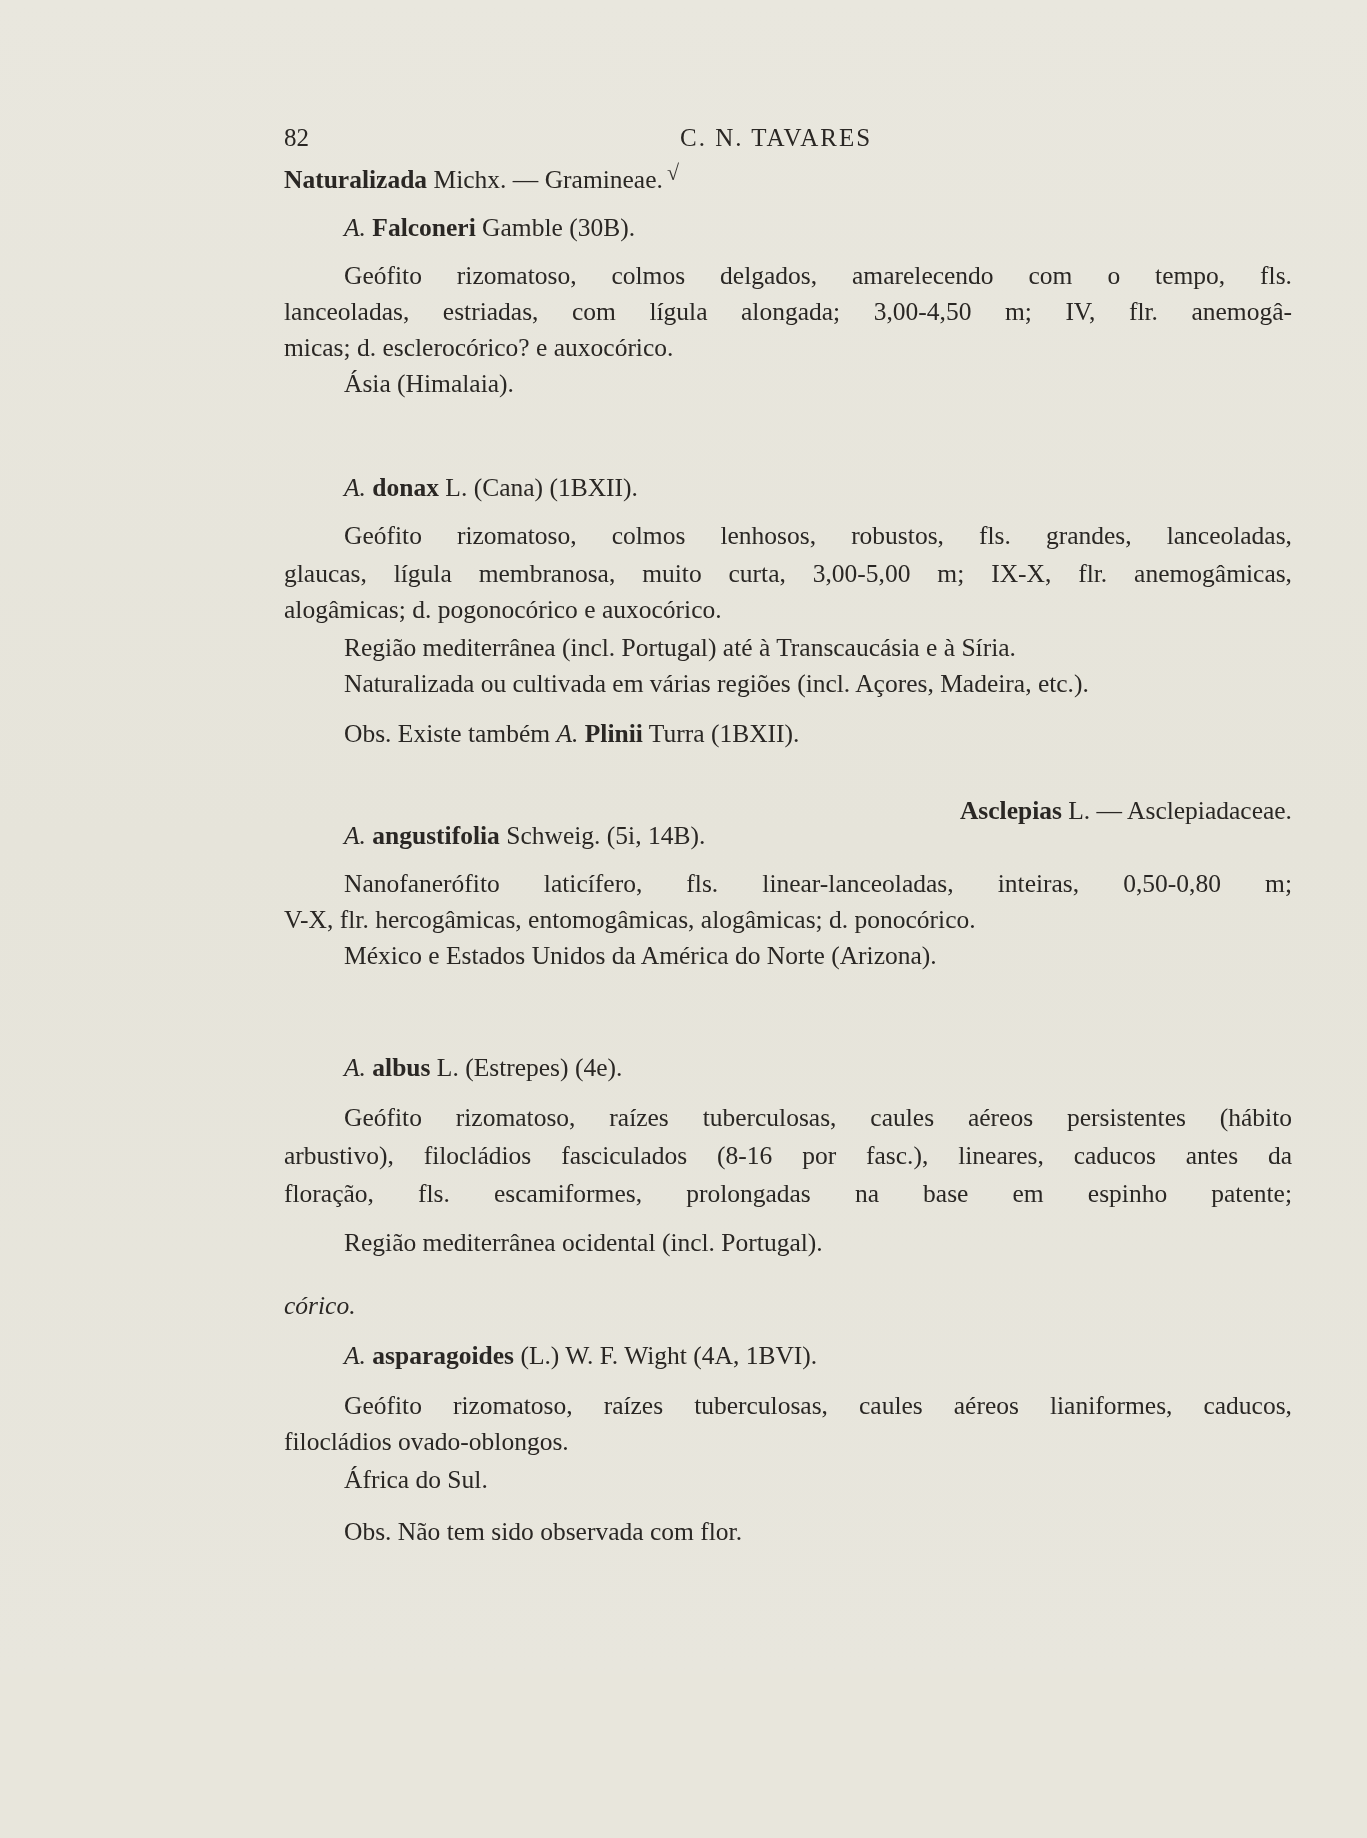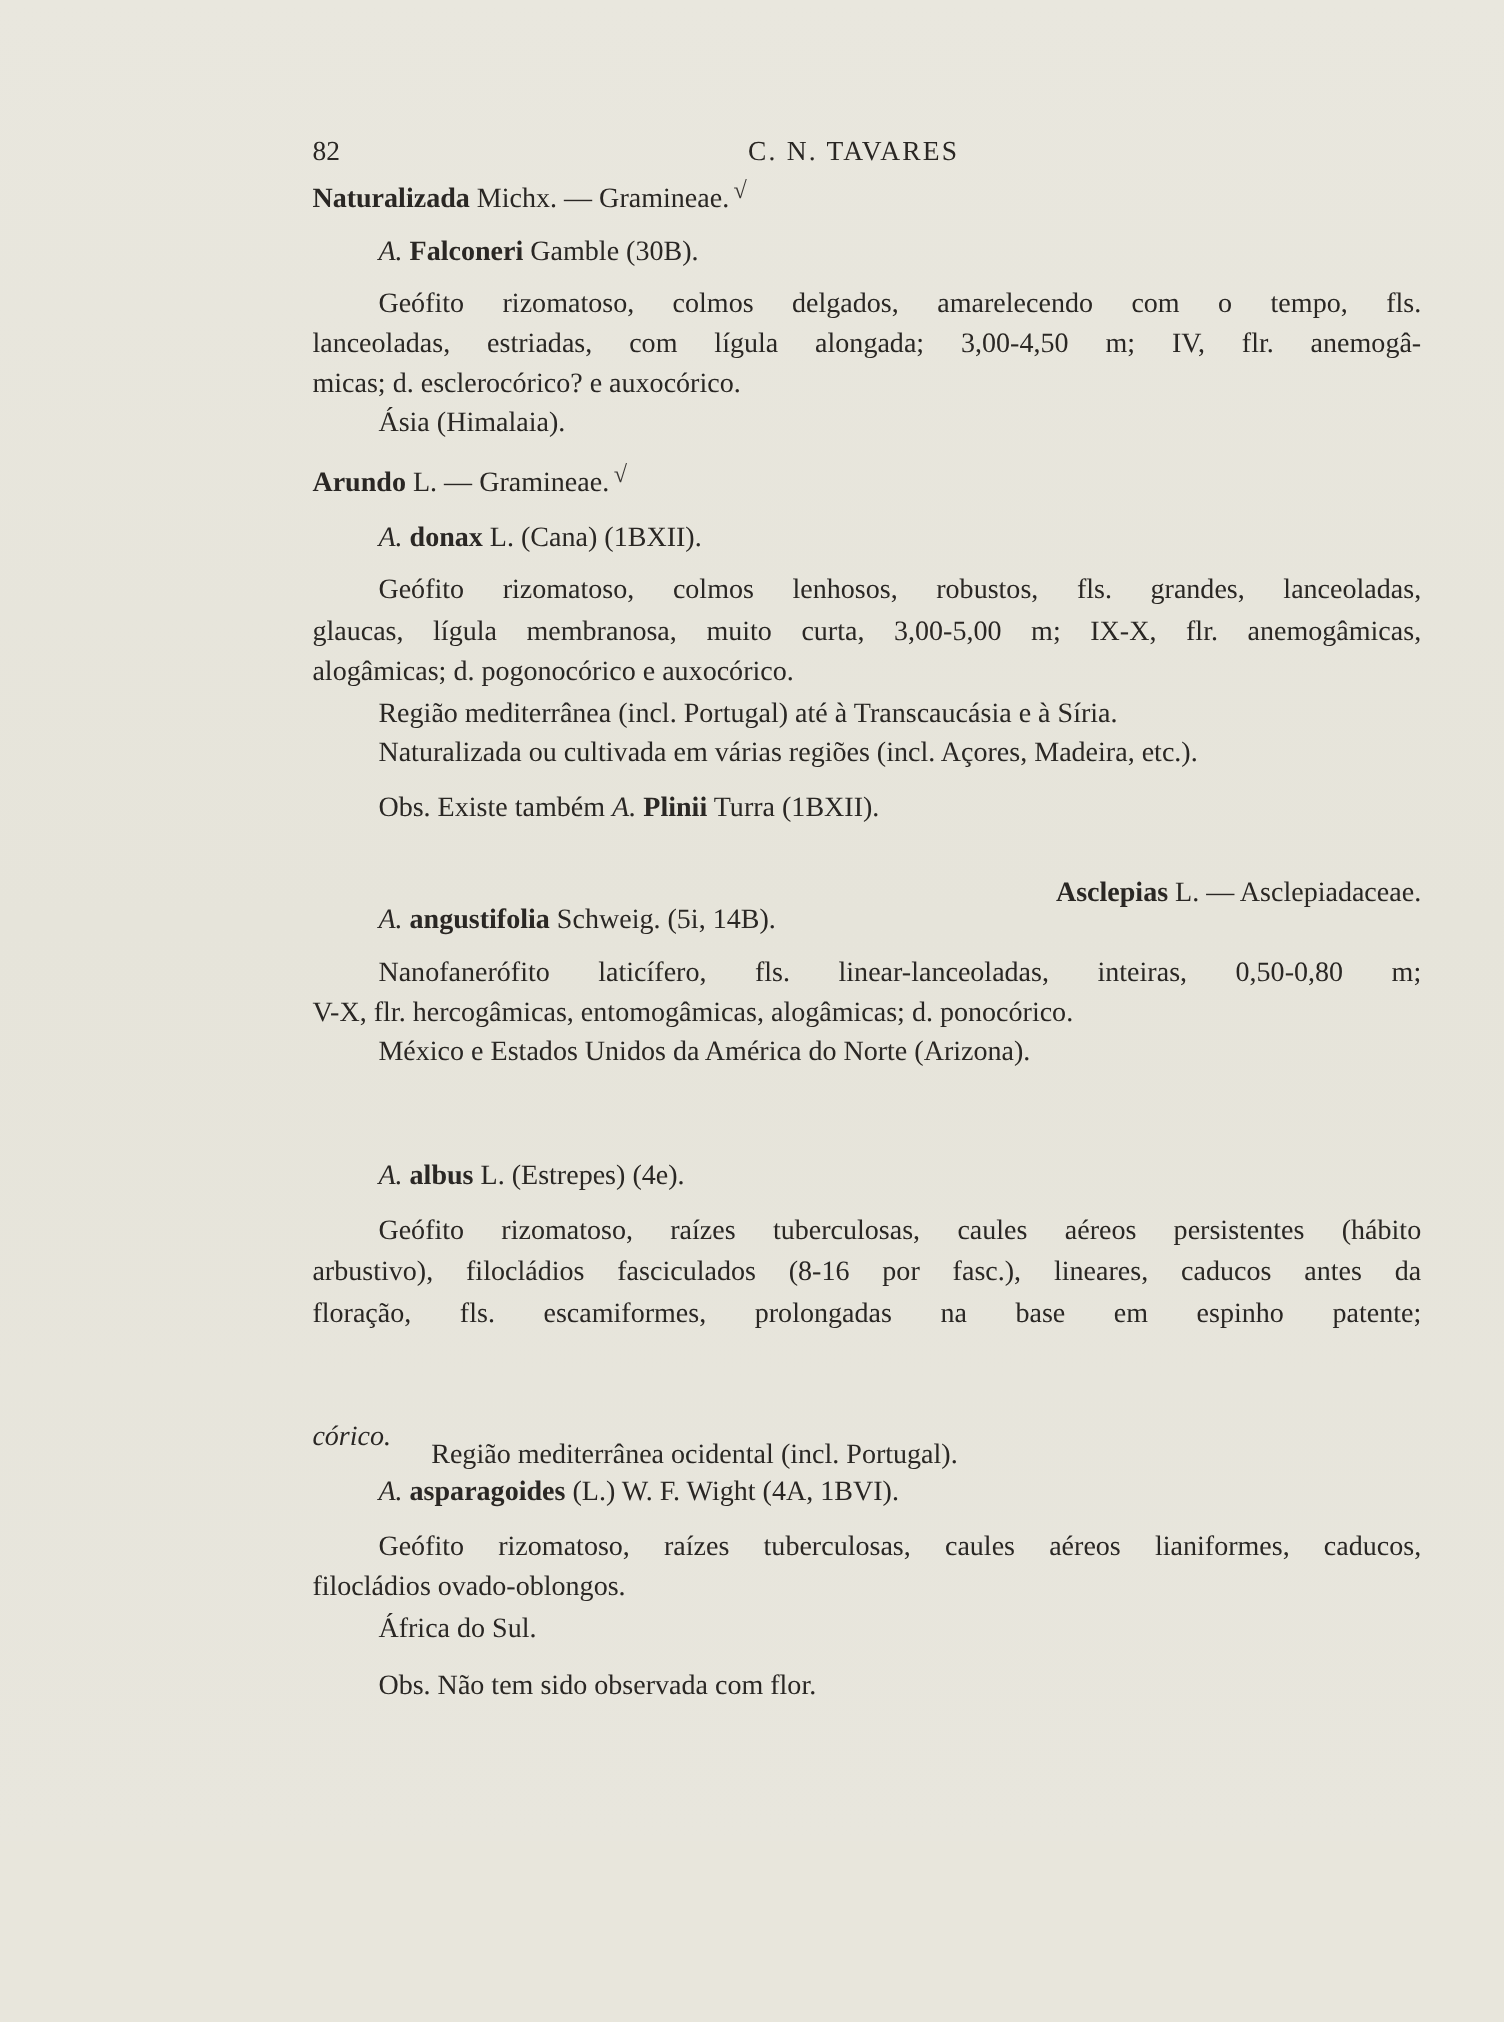--- a/index.html
+++ b/index.html
@@ -45,23 +45,20 @@
     <span class="genus">Naturalizada</span><span> Michx. — Gramineae.</span><span class="check">√</span>
   </div>
   <div class="line indent" style="top:210px;">
     <span class="ital">A. </span><span class="sp">Falconeri</span><span> Gamble (30B).</span>
   </div>
   <div class="line indent justify" style="top:258px;">Geófito rizomatoso, colmos delgados, amarelecendo com o tempo, fls.</div>
   <div class="line justify" style="top:294px;">lanceoladas, estriadas, com lígula alongada; 3,00-4,50 m; IV, flr. anemogâ-</div>
   <div class="line" style="top:330px;">micas; d. esclerocórico? e auxocórico.</div>
   <div class="line indent" style="top:366px;">Ásia (Himalaia).</div>
 
-  <div class="line" style="top:420px;">
-    <span class="genus">Arundo</span><span> L. — Gramineae.</span><span class="check">√</span>
-  </div>
   <div class="line indent" style="top:470px;">
     <span class="ital">A. </span><span class="sp">donax</span><span> L. (Cana) (1BXII).</span>
   </div>
   <div class="line indent justify" style="top:518px;">Geófito rizomatoso, colmos lenhosos, robustos, fls. grandes, lanceoladas,</div>
   <div class="line justify" style="top:556px;">glaucas, lígula membranosa, muito curta, 3,00-5,00 m; IX-X, flr. anemogâmicas,</div>
   <div class="line" style="top:592px;">alogâmicas; d. pogonocórico e auxocórico.</div>
   <div class="line indent" style="top:630px;">Região mediterrânea (incl. Portugal) até à Transcaucásia e à Síria.</div>
   <div class="line indent" style="top:666px;">Naturalizada ou cultivada em várias regiões (incl. Açores, Madeira, etc.).</div>
   <div class="line indent" style="top:716px;">
     <span>Obs. Existe também </span><span class="ital">A. </span><span class="sp">Plinii</span><span> Turra (1BXII).</span>
@@ -77,21 +74,21 @@
   <div class="line" style="top:902px;">V-X, flr. hercogâmicas, entomogâmicas, alogâmicas; d. ponocórico.</div>
   <div class="line indent" style="top:938px;">México e Estados Unidos da América do Norte (Arizona).</div>
 
   <div class="line indent" style="top:1050px;">
     <span class="ital">A. </span><span class="sp">albus</span><span> L. (Estrepes) (4e).</span>
   </div>
   <div class="line indent justify" style="top:1100px;">Geófito rizomatoso, raízes tuberculosas, caules aéreos persistentes (hábito</div>
   <div class="line justify" style="top:1138px;">arbustivo), filocládios fasciculados (8-16 por fasc.), lineares, caducos antes da</div>
   <div class="line justify" style="top:1176px;">floração, fls. escamiformes, prolongadas na base em espinho patente;</div>
   <div class="line" style="top:1288px;font-style:italic;">córico.</div>
-  <div class="line indent" style="top:1304px;margin-left:48px;">Região mediterrânea ocidental (incl. Portugal).</div>
+  <div class="line indent" style="top:1225px;">Região mediterrânea ocidental (incl. Portugal).</div>
 
   <div class="line indent" style="top:1338px;">
     <span class="ital">A. </span><span class="sp">asparagoides</span><span> (L.) W. F. Wight (4A, 1BVI).</span>
   </div>
   <div class="line indent justify" style="top:1388px;">Geófito rizomatoso, raízes tuberculosas, caules aéreos lianiformes, caducos,</div>
   <div class="line" style="top:1424px;">filocládios ovado-oblongos.</div>
   <div class="line indent" style="top:1462px;">África do Sul.</div>
   <div class="line indent" style="top:1514px;">Obs. Não tem sido observada com flor.</div>
 
 </div>

